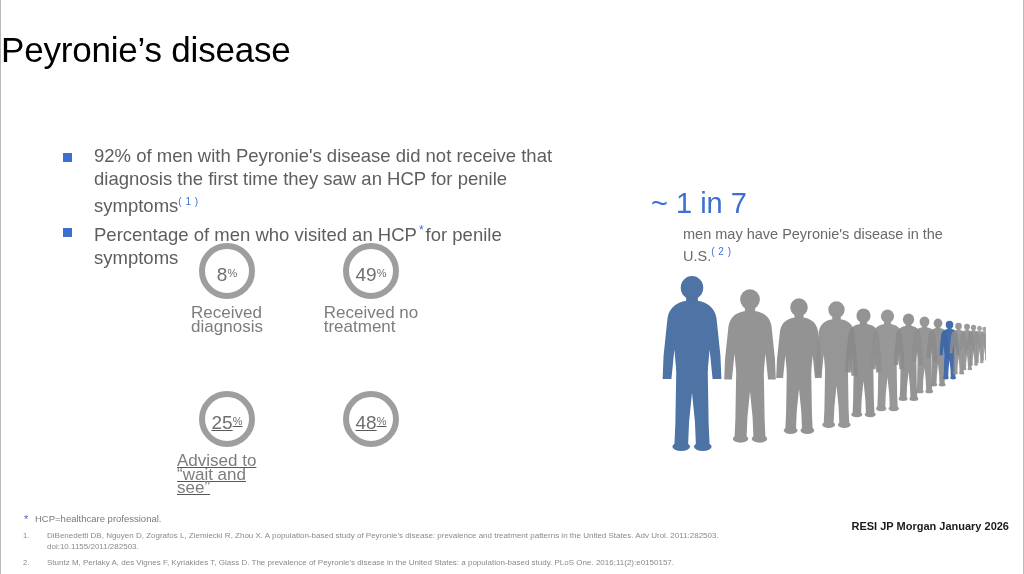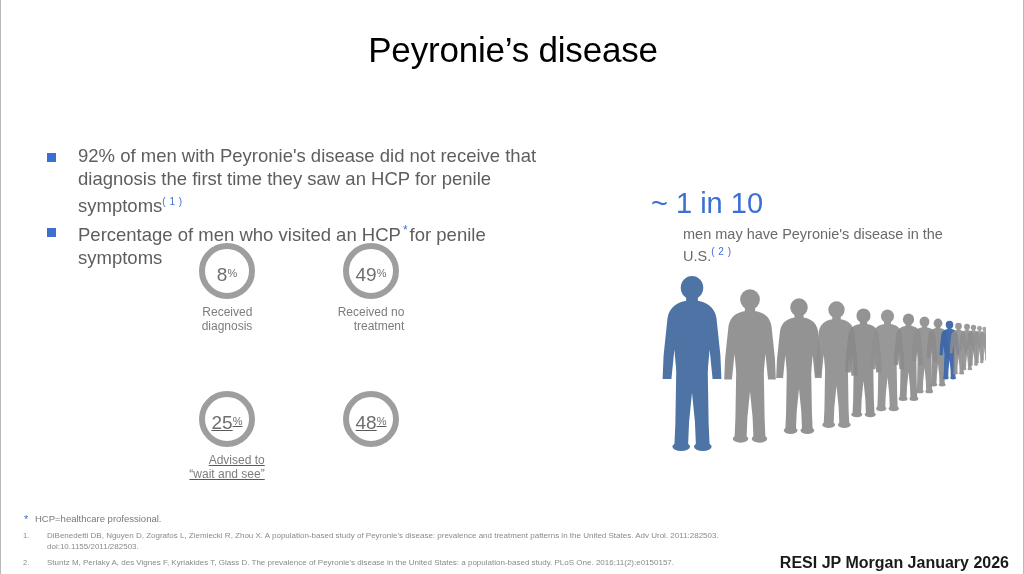--- a/index.html
+++ b/index.html
@@ -19,32 +19,32 @@
     font-family: "Liberation Sans", sans-serif;
     color: #595959;
   }
 
   
   #title {
     position: absolute;
     left: 0;
     top: 28px;
     width: 1024px;
-    text-align: center;
+    text-align: left;
     font-size: 35px;
     line-height: 44px;
     color: #000000;
     font-weight: 400;
     letter-spacing: -0.2px;
   }
 
   
   #bullets {
     position: absolute;
-    left: 44px;
+    left: 60px;
     top: 144px;
     width: 520px;
   }
   .bullet-row {
     position: relative;
     padding-left: 33px;
     margin-bottom: 2px;
   }
   .bullet-marker {
     position: absolute;
@@ -108,24 +108,24 @@
   .donut-pct {
     font-size: 11px;
     color: #6f6f6f;
     vertical-align: super;
     line-height: 0;
     position: relative;
     top: -4px;
   }
   .donut-label {
     margin-top: 7px;
-    font-size: 12px;
+    font-size: 17px;
     line-height: 13.5px;
     color: #7d7d7d;
-    text-align: right;
+    text-align: left;
   }
 
   
   #right-stat {
     position: absolute;
     left: 650px;
     top: 186px;
     width: 300px;
   }
   #right-headline {
@@ -188,25 +188,24 @@
     font-size: 7.5px;
     color: #8a8a8a;
   }
 
   
   #credits {
     position: absolute;
     right: 14px;
     top: 519px;
     text-align: right;
-    font-size: 16px;
+    font-size: 11px;
     line-height: 15.5px;
     color: #1a1a1a;
     font-weight: bold;
-    margin-top: 36px;
   }
 </style>
 </head>
 <body>
 
 <div id="slide">
 
   <div id="title">Peyronie’s disease</div>
 
   <div id="bullets">
@@ -256,21 +255,21 @@
         <div class="donut-ring">
           <span class="donut-value">48</span>
             <span class="donut-pct">%</span>
         </div>
       </div>
     </div>
 
   </div>
 
   <div id="right-stat">
-    <div id="right-headline">~ 1 in 10</div>
+    <div id="right-headline">~ 1 in 7</div>
     <div id="right-sub"><span>men may have Peyronie's disease in the U.S.</span><span class="sup">( 2 )</span></div>
   </div>
 
   <div id="crowd">
     <svg width="345" height="185" viewBox="0 0 345 185" xmlns="http://www.w3.org/2000/svg" aria-hidden="true">
       <defs>
         <g id="man">
 
           <ellipse cx="50" cy="11" rx="11.5" ry="12"></ellipse>
 

